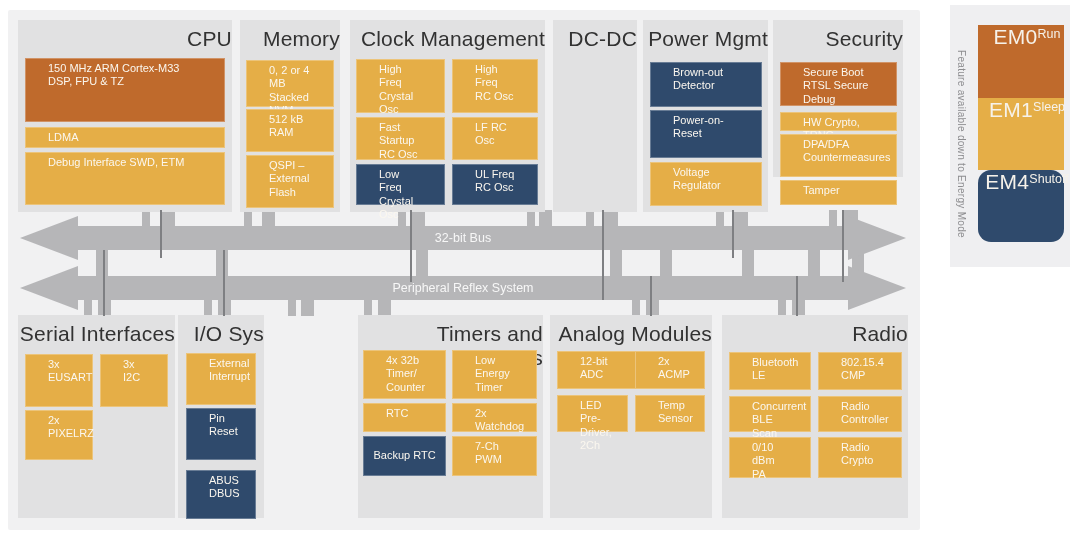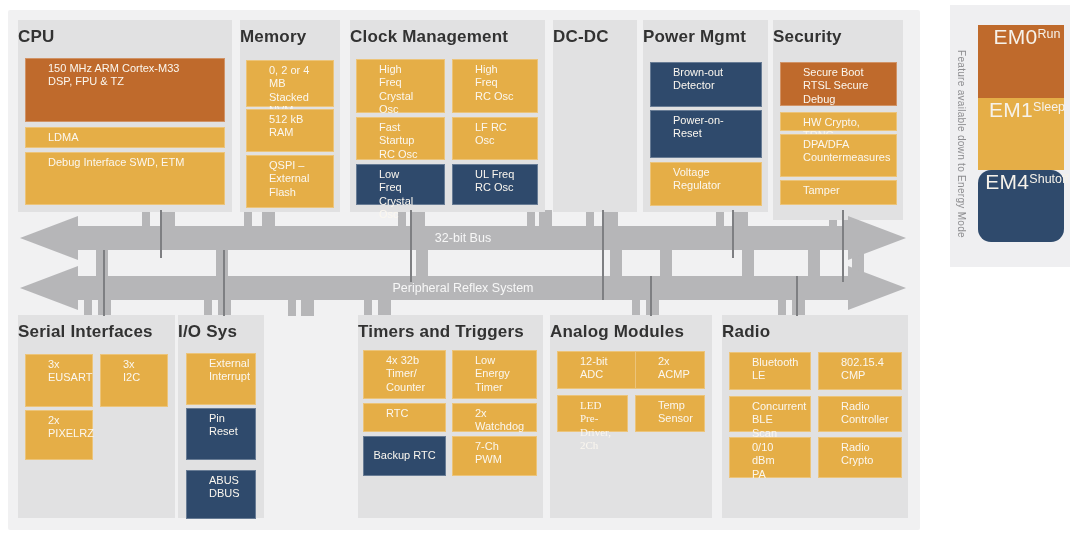--- a/index.html
+++ b/index.html
@@ -1,20 +1,20 @@
 <!DOCTYPE html>
 <html><head>
 <meta charset="utf-8">
 <style>
   html,body{margin:0;padding:0;background:#ffffff;}
   body{width:1080px;height:546px;font-family:"Liberation Sans",sans-serif;position:relative;overflow:hidden;}
   .stage{position:absolute;inset:0;}
   .container{position:absolute;background:#f1f1f2;border-radius:2px;}
   .panel{position:absolute;background:#e1e1e2;}
-  .panel h3{margin:0;padding-top:7px;text-align:left;font-size:17px;font-weight:700;color:#323232;letter-spacing:.2px;}
+  .panel h3{margin:0;padding-top:7px;text-align:right;font-size:21px;font-weight:400;color:#323232;letter-spacing:.2px;}
   .blk{position:absolute;font-size:11px;line-height:1.22;color:#fbf7ef;padding:3px 22px;box-sizing:border-box;border:1px solid rgba(255,255,255,.28);}
   .em0{background:#bf6a2c;}
   .em1{background:#e5ae47;}
   .em4{background:#2f4a6c;}
   .center{display:flex;align-items:center;justify-content:center;text-align:center;padding:0;}
   .stub{position:absolute;background:#b6b6b8;z-index:0;}
   .darkline{position:absolute;background:#7e7f82;z-index:2;}
   .bus{position:absolute;z-index:1;}
   .bus svg{display:block;}
   .bus .buslabel{position:absolute;top:0;left:0;right:0;height:44px;display:flex;align-items:center;justify-content:center;color:#f7f7f7;font-size:12.5px;z-index:2;}
@@ -121,21 +121,21 @@
     <h3>DC-DC</h3>
   </section>
 
   <section class="panel" style="left:643px;top:20px;width:125px;height:192px;">
     <h3>Power Mgmt</h3>
     <div class="blk em4" style="left:7px;top:42px;width:112px;height:45px;">Brown-out Detector</div>
     <div class="blk em4" style="left:7px;top:90px;width:112px;height:48px;">Power-on-Reset</div>
     <div class="blk em1" style="left:7px;top:142px;width:112px;height:44px;">Voltage Regulator</div>
   </section>
 
-  <section class="panel" style="left:773px;top:20px;width:130px;height:200px;">
+  <section class="panel" style="left:773px;top:20px;width:130px;height:157px;">
     <h3>Security</h3>
     <div class="blk em0" style="left:7px;top:42px;width:117px;height:44px;">Secure Boot RTSL Secure Debug</div>
     <div class="blk em1" style="left:7px;top:92px;width:117px;height:19px;">HW Crypto, TRNG</div>
     <div class="blk em1" style="left:7px;top:114px;width:117px;height:43px;">DPA/DFA Countermeasures</div>
     <div class="blk em1" style="left:7px;top:160px;width:117px;height:25px;">Tamper</div>
   </section>
 
   <section class="panel" style="left:18px;top:315px;width:157px;height:203px;">
     <h3>Serial Interfaces</h3>
     <div class="blk em1" style="left:7px;top:39px;width:68px;height:53px;">3x EUSART</div>
@@ -158,21 +158,21 @@
     <div class="blk em1" style="left:5px;top:88px;width:83px;height:29px;">RTC</div>
     <div class="blk em1" style="left:94px;top:88px;width:85px;height:29px;">2x Watchdog</div>
     <div class="blk em4 center" style="left:5px;top:121px;width:83px;height:40px;">Backup RTC</div>
     <div class="blk em1" style="left:94px;top:121px;width:85px;height:40px;">7-Ch PWM</div>
   </section>
 
   <section class="panel" style="left:550px;top:315px;width:162px;height:203px;">
     <h3>Analog Modules</h3>
     <div class="blk em1" style="left:7px;top:36px;width:92px;height:38px;">12-bit ADC</div>
     <div class="blk em1" style="left:85px;top:36px;width:70px;height:38px;">2x ACMP</div>
-    <div class="blk em1" style="left:7px;top:80px;width:71px;height:37px;font-family:Liberation Serif, serif;">LED Pre-Driver, 2Ch</div>
+    <div class="blk em1" style="left:7px;top:80px;width:71px;height:37px;">LED Pre-Driver, 2Ch</div>
     <div class="blk em1" style="left:85px;top:80px;width:70px;height:37px;">Temp Sensor</div>
   </section>
 
   <section class="panel" style="left:722px;top:315px;width:186px;height:203px;">
     <h3>Radio</h3>
     <div class="blk em1" style="left:7px;top:37px;width:82px;height:38px;">Bluetooth LE</div>
     <div class="blk em1" style="left:96px;top:37px;width:84px;height:38px;">802.15.4 CMP</div>
     <div class="blk em1" style="left:7px;top:81px;width:82px;height:36px;">Concurrent BLE Scan</div>
     <div class="blk em1" style="left:96px;top:81px;width:84px;height:36px;">Radio Controller</div>
     <div class="blk em1" style="left:7px;top:122px;width:82px;height:41px;">0/10 dBm PA</div>

